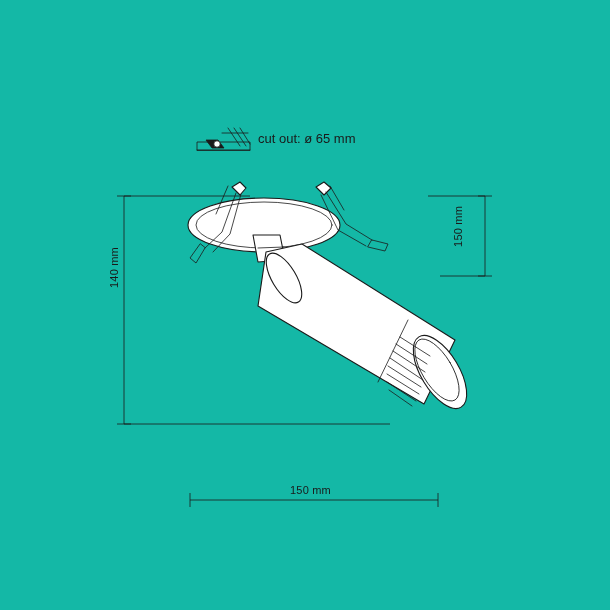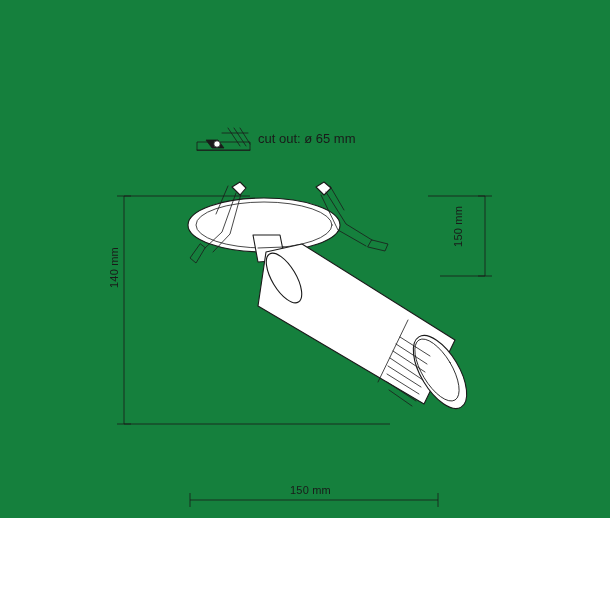--- a/index.html
+++ b/index.html
@@ -3,22 +3,22 @@
 <meta charset="utf-8">
 <style>
   html, body {
     margin: 0;
     padding: 0;
     background: #ffffff;
   }
   #page {
     position: relative;
     width: 610px;
-    height: 518px;
-    background: #15803d;
+    height: 610px;
+    background: #14b8a6;
     font-family: "Liberation Sans", sans-serif;
     overflow: hidden;
   }
   .dim-label {
     position: absolute;
     font-size: 11px;
     color: #1a1a1a;
     letter-spacing: 0.2px;
     white-space: nowrap;
   }

